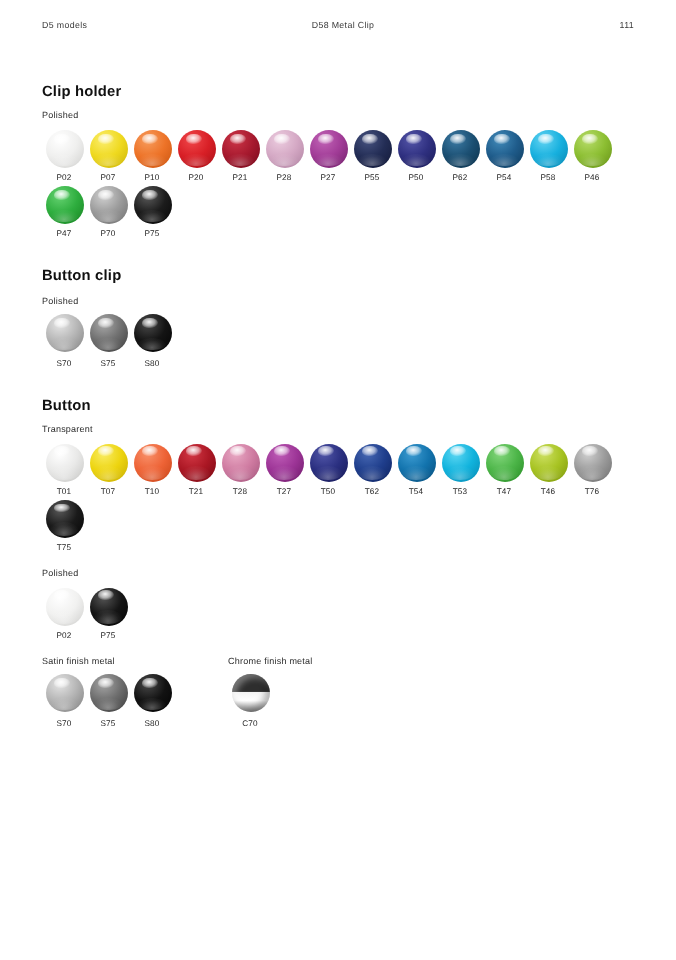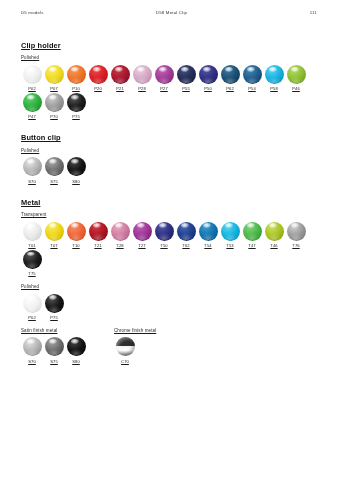--- a/index.html
+++ b/index.html
@@ -47,21 +47,20 @@
   .runhead .rh-right {
     position: absolute; right: 0; top: 0;
   }
 
   
   .content {
     position: absolute;
     left: 21px;
     top: 42px;
     width: 300px;
-    text-decoration: underline;
   }
 
   .section { margin-bottom: 0; }
 
   .section-title {
     font-size: 7.4px;
     font-weight: bold;
     letter-spacing: 0.1px;
     color: #111;
     margin: 0 0 7px 0;
@@ -255,21 +254,21 @@
           <div class="swatch">
             <span class="ball" style="background: radial-gradient(circle at 36% 26%, rgb(74, 74, 74) 0%, rgb(20, 20, 20) 48%, rgb(3, 3, 3) 100%);"></span>
             <span class="swatch-label">S80</span>
           </div>
         </div>
     </div>
 
     <div class="block-gap-md"></div>
 
     <div class="section">
-      <h2 class="section-title">Metal</h2>
+      <h2 class="section-title">Button</h2>
 
       <div class="subsection-title">Transparent</div>
       <div class="swatch-row">
           <div class="swatch">
             <span class="ball" style="background: radial-gradient(circle at 36% 26%, rgb(255, 255, 255) 0%, rgb(233, 233, 232) 48%, rgb(195, 195, 193) 100%);"></span>
             <span class="swatch-label">T01</span>
           </div>
           <div class="swatch">
             <span class="ball" style="background: radial-gradient(circle at 36% 26%, rgb(249, 236, 98) 0%, rgb(237, 212, 15) 48%, rgb(197, 171, 2) 100%);"></span>
             <span class="swatch-label">T07</span>

